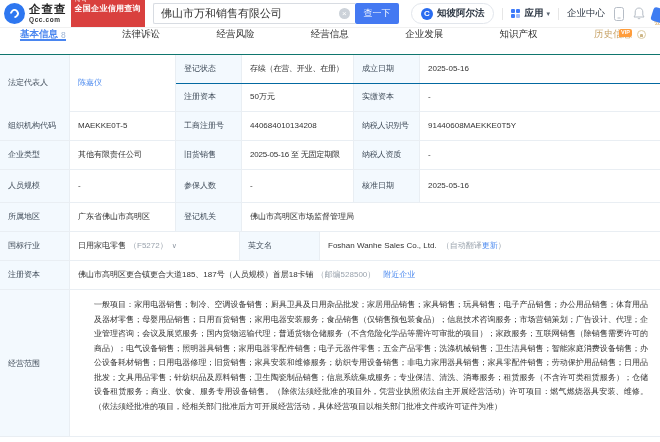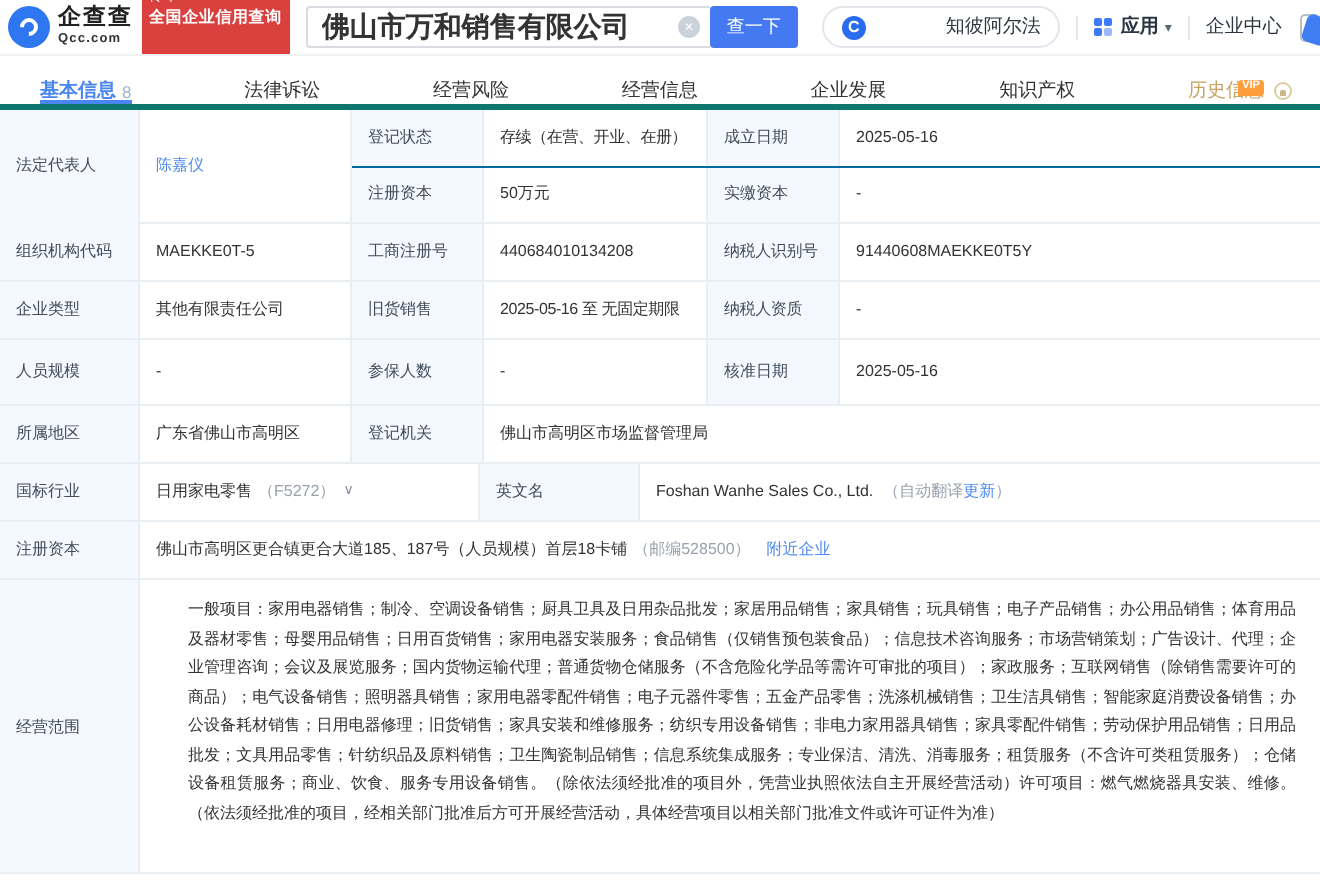--- a/index.html
+++ b/index.html
@@ -15,50 +15,50 @@
     border-radius:50%; transform:rotate(-45deg); }
   .brand { margin-left:4px; line-height:1; flex:0 0 auto; }
   .brand-name { font-size:11.5px; font-weight:bold; color:#222; letter-spacing:1px; }
   .brand-domain { font-size:6.5px; font-weight:bold; color:#333; letter-spacing:.6px; margin-top:1px; }
   .red-badge { margin-left:4px; background:#d9403e; color:#fff; border-radius:2px;
     padding:2px 4px 20px 4px; line-height:1; flex:0 0 auto; }
   .red-badge .ribbon { font-size:6.5px; display:block; }
   .red-badge .slogan { font-size:8px; font-weight:bold; display:block; margin-top:2px; letter-spacing:.3px; }
   .search-wrap { display:flex; align-items:center; margin-left:8px; flex:0 0 auto; }
   .search-input { width:202px; height:21px; border:1px solid #d8dce2; border-right:none;
-    border-radius:2px 0 0 2px; font-size:14px; padding:0 18px 0 7px; color:#333; outline:none;
-    font-family:inherit;font-weight:bold; }
+    border-radius:2px 0 0 2px; font-size:11px; padding:0 18px 0 7px; color:#333; outline:none;
+    font-family:inherit; }
   .clear-icon { width:11px; height:11px; border-radius:50%; background:#ccd2d9; color:#fff;
     font-size:8px; line-height:11px; text-align:center; margin-left:-16px; cursor:pointer; flex:0 0 auto; }
   .search-btn { height:21px; margin-left:5px; width:44px; background:#4479f2; color:#fff; border:none;
     font-size:9px; border-radius:2px; cursor:pointer; flex:0 0 auto; font-family:inherit; }
   .pill { display:flex; align-items:center; gap:4px; border:1px solid #e2e6ec; border-radius:12px;
     padding:3px 9px; margin-left:12px; cursor:pointer; flex:0 0 auto; }
   .c-icon { width:12px; height:12px; border-radius:50%; background:#2a6cf0; color:#fff;
     font-size:8px; font-weight:bold; line-height:12px; text-align:center; }
-  .pill-label { font-size:9.5px; font-weight:normal; color:#2c3643;margin-left:36px; }
+  .pill-label { font-size:9.5px; font-weight:bold; color:#2c3643; }
   .vsep { width:1px; height:12px; background:#e6e6e6; margin:0 8px; flex:0 0 auto; }
   .apps { display:flex; align-items:center; gap:3px; cursor:pointer; flex:0 0 auto; }
   .grid-icon { width:10px; height:10px; display:grid; grid-template-columns:4px 4px; gap:1px; }
   .grid-icon i { width:4px; height:4px; background:#3e7bfa; border-radius:1px; }
   .grid-icon i.lt { background:#9db9f8; }
   .apps-label { font-size:9.5px; font-weight:bold; color:#2c3643; }
   .caret { font-size:7px; color:#5a6572; }
   .center-label { font-size:9.5px; color:#2c3643; cursor:pointer; flex:0 0 auto; }
   .hicon { margin-left:9px; cursor:pointer; flex:0 0 auto; display:flex; align-items:center; }
   .svip { margin-left:9px; line-height:1; cursor:pointer; flex:0 0 auto; text-align:left; }
   .svip-title { font-size:8px; font-style:italic; font-weight:800; color:#f59b22; }
   .svip-dot { display:inline-block; width:3px; height:3px; border-radius:50%; background:#f5c11e; margin-right:1px; vertical-align:2px;}
   .svip-sub { font-size:6.5px; color:#cf9a45; margin-top:2px; }
   .edge-shape { position:absolute; right:-4px; top:8px; width:12px; height:14px; background:#3f7df2;
     border-radius:3px; transform:rotate(18deg); }
 
   
-  .tabbar { height:27px; display:flex; align-items:flex-end; justify-content:space-between;
-    padding:0 14px 0 20px; border-bottom:3px solid #0f766e; background:#fff; }
+  .tabbar { height:27px; display:flex; align-items:flex-start; justify-content:space-between;
+    padding:0 14px 0 20px; border-bottom:1px solid #0f766e; background:#fff; }
   .tab { display:flex; align-items:center; font-size:9.5px; color:#333; cursor:pointer; gap:2px; position:relative; }
   .tab.active { color:#4a86f0; font-weight:bold; box-shadow:inset 0 -2px 0 #4a86f0; }
   .tab .count { font-size:8.5px; color:#9db4d6; font-weight:normal; margin-left:1px; }
   .tab.vip-tab { color:#c7a266; }
   .vip-tag { position:absolute; top:1px; right:14px; background:#ff9d3b; color:#fff; font-size:5.5px;
     font-weight:bold; border-radius:2px 2px 2px 0; padding:1px 2px; line-height:1; }
   .lock-circle { width:9px; height:9px; border:1px solid #dccba3; border-radius:50%;
     display:inline-flex; align-items:center; justify-content:center; margin-left:3px; }
   .lock-body { width:3px; height:3px; border:1px solid #cdb687; border-bottom-width:2px; border-radius:1px 1px 0 0; margin-top:1px;}
 

